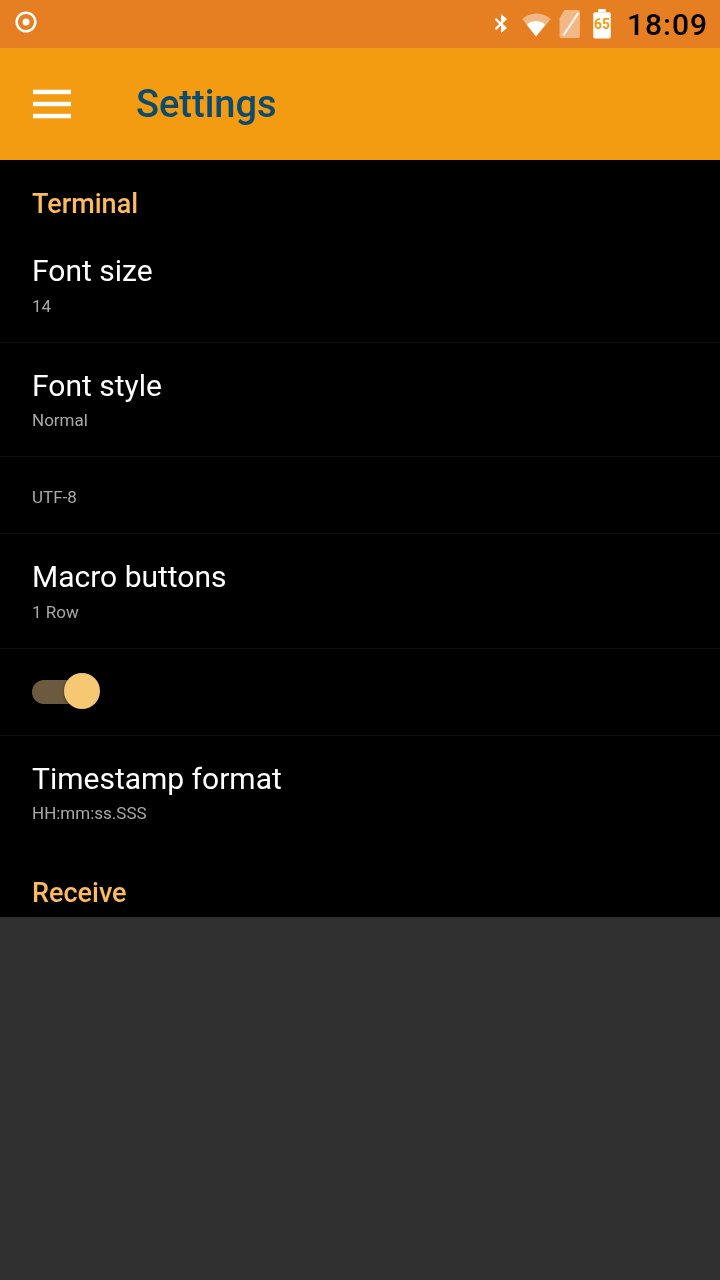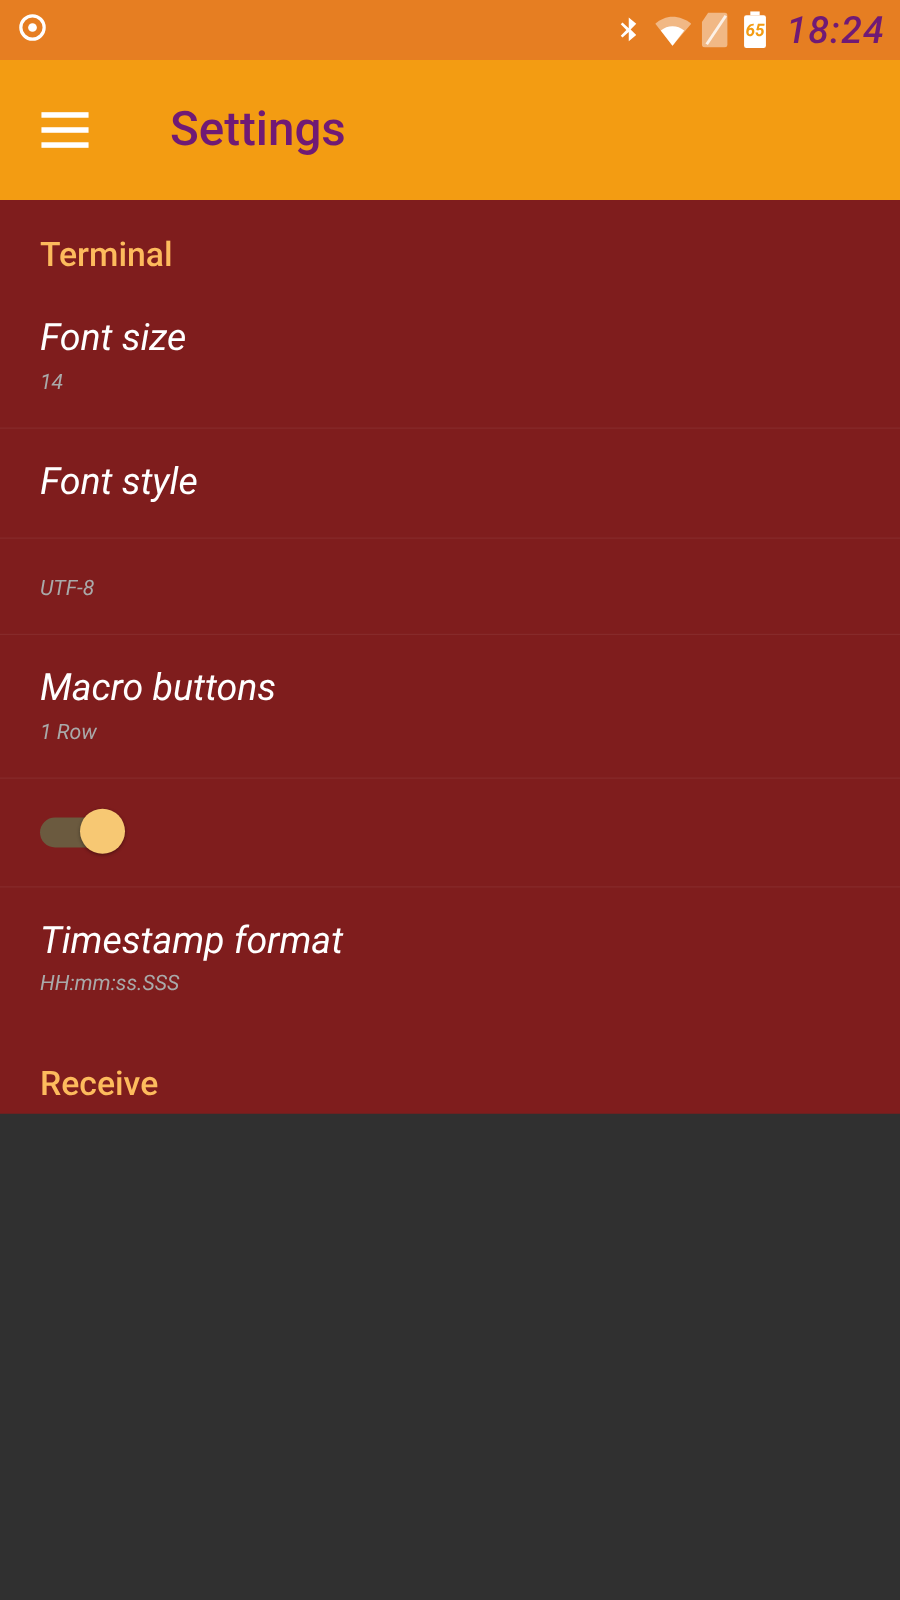--- a/index.html
+++ b/index.html
@@ -10,22 +10,21 @@
     background: #303030;
     color: #fff;
     overflow: hidden;
   }
   .status-bar {
     height: 48px;
     background: #e67e22;
     display: flex;
     align-items: center;
     padding: 0 12px;
-    color: #701a75;
-    font-style: italic;
+    color: #000000;
   }
   .status-left { flex: 0 0 auto; display:flex; align-items:center; }
   .status-spacer { flex: 1; }
   .status-right { display: flex; align-items: center; gap: 8px; }
   .status-right svg { display:block; }
   .clock {
     font-size: 30px;
     font-weight: 500;
     letter-spacing: 1px;
     margin-left: 6px;
@@ -42,38 +41,38 @@
     height: 44px;
     display: flex;
     align-items: center;
     justify-content: center;
     margin-right: 62px;
   }
   .hamburger svg { display:block; }
   .title {
     font-size: 38px;
     font-weight: 500;
-    color: #701a75;
+    color: #0c4a6e;
   }
   .content {
-    background: #7f1d1d;
+    background: #000000;
   }
   .section-header {
     padding: 28px 32px 8px 32px;
     font-size: 27px;
     font-weight: 500;
     color: #fdbb5d;
   }
   .row {
     padding: 24px 32px 26px 32px;
     border-bottom: 1px solid rgba(255,255,255,0.06);
     display: flex;
     align-items: center;
   }
-  .row-text { flex: 1; font-style: italic; }
+  .row-text { flex: 1; }
   .row-title {
     font-size: 30px;
     color: #ffffff;
     line-height: 1.25;
   }
   .row-sub {
     font-size: 17px;
     color: #a9a9a9;
     margin-top: 6px;
   }
@@ -144,21 +143,21 @@
         <line x1="3" y1="20" x2="15" y2="2" stroke="rgba(255,255,255,0.8)" stroke-width="1.8"></line>
       </svg>
     </span>
     <span>
       <svg width="22" height="30" viewBox="0 0 16 24">
         <rect x="5" y="0" width="6" height="2.5" fill="#fff"></rect>
         <rect x="1" y="2.5" width="14" height="21" rx="1.5" fill="#fff"></rect>
         <text x="8" y="16" text-anchor="middle" class="batt-text">65</text>
       </svg>
     </span>
-    <span class="clock">18:24</span>
+    <span class="clock">18:09</span>
   </div>
 </div>
 
 <div class="app-bar">
   <div class="hamburger">
     <span>
       <svg width="38" height="30" viewBox="0 0 24 18">
         <rect y="0" width="24" height="2.8" fill="#fff"></rect>
         <rect y="7.6" width="24" height="2.8" fill="#fff"></rect>
         <rect y="15.2" width="24" height="2.8" fill="#fff"></rect>
@@ -175,20 +174,21 @@
   <div class="row">
     <div class="row-text">
       <div class="row-title">Font size</div>
       <div class="row-sub">14</div>
     </div>
   </div>
 
   <div class="row">
     <div class="row-text">
       <div class="row-title">Font style</div>
+      <div class="row-sub">Normal</div>
     </div>
   </div>
 
   <div class="row">
     <div class="row-text">
       <div class="row-sub">UTF-8</div>
     </div>
   </div>
 
   <div class="row">

